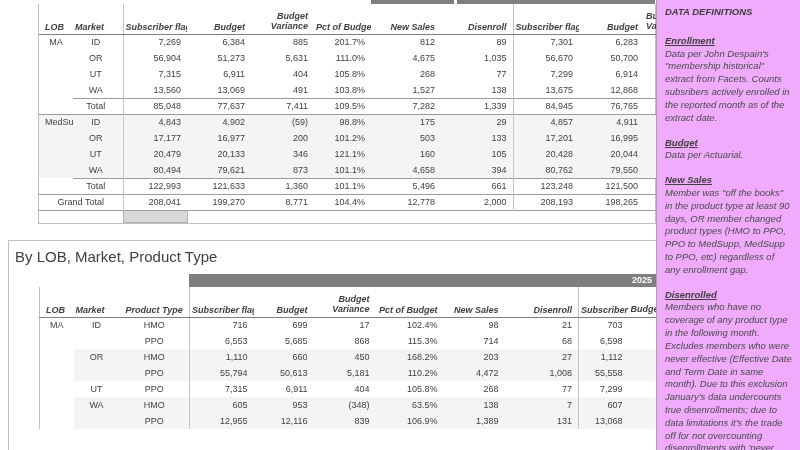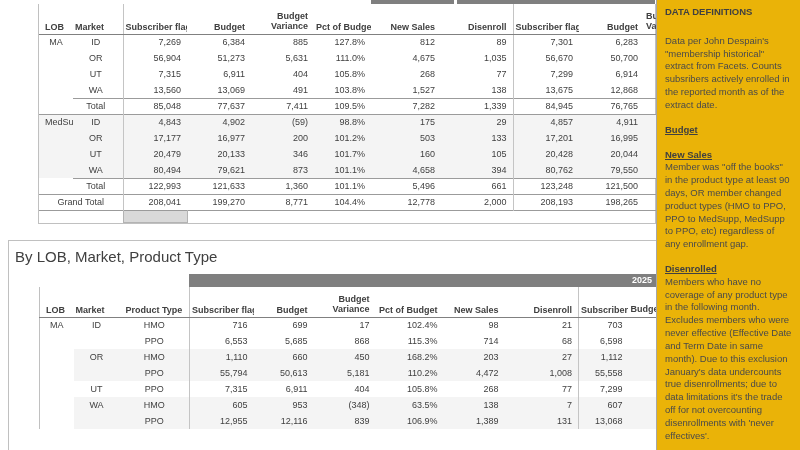--- a/index.html
+++ b/index.html
@@ -11,21 +11,21 @@
 
   
   .t1-wrap { position:absolute; left:38px; top:4px; width:618px;
     border-left:1px solid #c0c0c0; border-right:1px solid #c0c0c0; border-bottom:1px solid #c0c0c0;
     background:#fff; }
   .t2-wrap { position:absolute; left:8px; top:240px; width:650px; height:215px;
     border:1px solid #c0c0c0; background:#fff; }
 
   table { border-collapse:collapse; table-layout:fixed; width:617px; font-size:9px; }
   th, td { height:16px; padding:0 6px 0 2px; overflow:hidden; white-space:nowrap; }
-  th { font-weight:bold; color:#404040; vertical-align:bottom; text-align:right; padding-bottom:2px; }
+  th { font-weight:bold; color:#404040; vertical-align:bottom; text-align:right; padding-bottom:2px;font-style:italic; }
   th.lft { text-align:left; }
   td.num { text-align:right; }
   td.lbl { text-align:center; }
   th.wrap { white-space:normal; line-height:1.15; }
   tr.hdr th { border-bottom:1px solid #808080; height:30px; }
   .vline { border-left:1px solid #c4c4c4; }
   tr.grp-top td { border-top:1px solid #9b9b9b; }
   tr.total-row td.bt { border-top:1px solid #9b9b9b; }
   tr.shaded td { background:#f4f4f4; }
   tr.shaded td.nofill { background:#fff; }
@@ -38,22 +38,22 @@
   .band { margin-left:180px; width:467px; color:#ffffff; font-weight:bold; font-size:9px; }
   .band-year { background:#7f7f7f; height:13px; text-align:right; padding:1px 4px 0 0; }
   .band-months { display:flex; height:15px; }
   .band-jan { background:#7f7f7f; width:389px; text-align:center; padding-top:2px; }
   .band-gap { width:1px; background:#ffffff; }
   .band-feb { background:#7f7f7f; width:77px; text-align:right; padding:2px 2px 0 0; }
   .t2-table { margin-left:30px; border-left:1px solid #c0c0c0; }
 
   
   .defs { position:absolute; left:656px; top:0; width:144px; height:450px;
-    border-left:1px solid #a6a6a6; background:#eab308; padding:6px 8px 3px 8px;
-    font-size:9.5px; line-height:1.35; color:#4a4a4a; }
+    border-left:1px solid #a6a6a6; background:#f0abfc; padding:6px 8px 3px 8px;
+    font-size:9.5px; line-height:1.35; color:#4a4a4a;font-style:italic; }
   .defs-title { font-weight:bold; color:#404040; margin-bottom:16px; font-size:9.5px; }
   .def-sec { margin-bottom:12px; }
   .def-head { font-weight:bold; text-decoration:underline; color:#404040; }
 </style>
 </head>
 <body>
 
 <div class="top-strip" style="left:371px; width:83px;"></div>
 <div class="top-strip" style="left:457px; width:198px;"></div>
 
@@ -89,21 +89,21 @@
         </th>
       </tr>
     </thead>
     <tbody id="t1-body">
         <tr>
           <td class="lbl" style="padding-left: 6px;">MA</td>
           <td class="lbl">ID</td>
           <td class="num vline">7,269</td>
           <td class="num">6,384</td>
           <td class="num">885</td>
-          <td class="num">127.8%</td>
+          <td class="num">201.7%</td>
           <td class="num">812</td>
           <td class="num">89</td>
           <td class="num vline">7,301</td>
           <td class="num">6,283</td>
           <td class=""></td>
         </tr>
         <tr>
           <td class="lbl" style="padding-left: 6px;"></td>
           <td class="lbl">OR</td>
           <td class="num vline">56,904</td>
@@ -180,21 +180,21 @@
           <td class="num vline">17,201</td>
           <td class="num">16,995</td>
           <td class=""></td>
         </tr>
         <tr class="shaded">
           <td class="lbl" style="padding-left: 6px;"></td>
           <td class="lbl">UT</td>
           <td class="num vline">20,479</td>
           <td class="num">20,133</td>
           <td class="num">346</td>
-          <td class="num">101.7%</td>
+          <td class="num">121.1%</td>
           <td class="num">160</td>
           <td class="num">105</td>
           <td class="num vline">20,428</td>
           <td class="num">20,044</td>
           <td class=""></td>
         </tr>
         <tr class="shaded">
           <td class="lbl" style="padding-left: 6px;"></td>
           <td class="lbl">WA</td>
           <td class="num vline">80,494</td>
@@ -378,24 +378,26 @@
           <td class=""></td>
         </tr>
       </tbody>
   </table>
 </div>
 
 <div class="defs">
   <div class="defs-title">DATA DEFINITIONS</div>
   <div id="defs-body">
       <div class="def-sec">
+        <div class="def-head">Enrollment</div>
         <div class="def-body">Data per John Despain's "membership historical" extract from Facets. Counts subsribers actively enrolled in the reported month as of the extract date.</div>
       </div>
       <div class="def-sec">
         <div class="def-head">Budget</div>
+        <div class="def-body">Data per Actuarial.</div>
       </div>
       <div class="def-sec">
         <div class="def-head">New Sales</div>
         <div class="def-body">Member was "off the books" in the product type at least 90 days, OR member changed product types (HMO to PPO, PPO to MedSupp, MedSupp to PPO, etc) regardless of any enrollment gap.</div>
       </div>
       <div class="def-sec">
         <div class="def-head">Disenrolled</div>
         <div class="def-body">Members who have no coverage of any product type in the following month. Excludes members who were never effective (Effective Date and Term Date in same month). Due to this exclusion January's data undercounts true disenrollments; due to data limitations it's the trade off for not overcounting disenrollments with 'never effectives'.</div>
       </div>
     </div>

